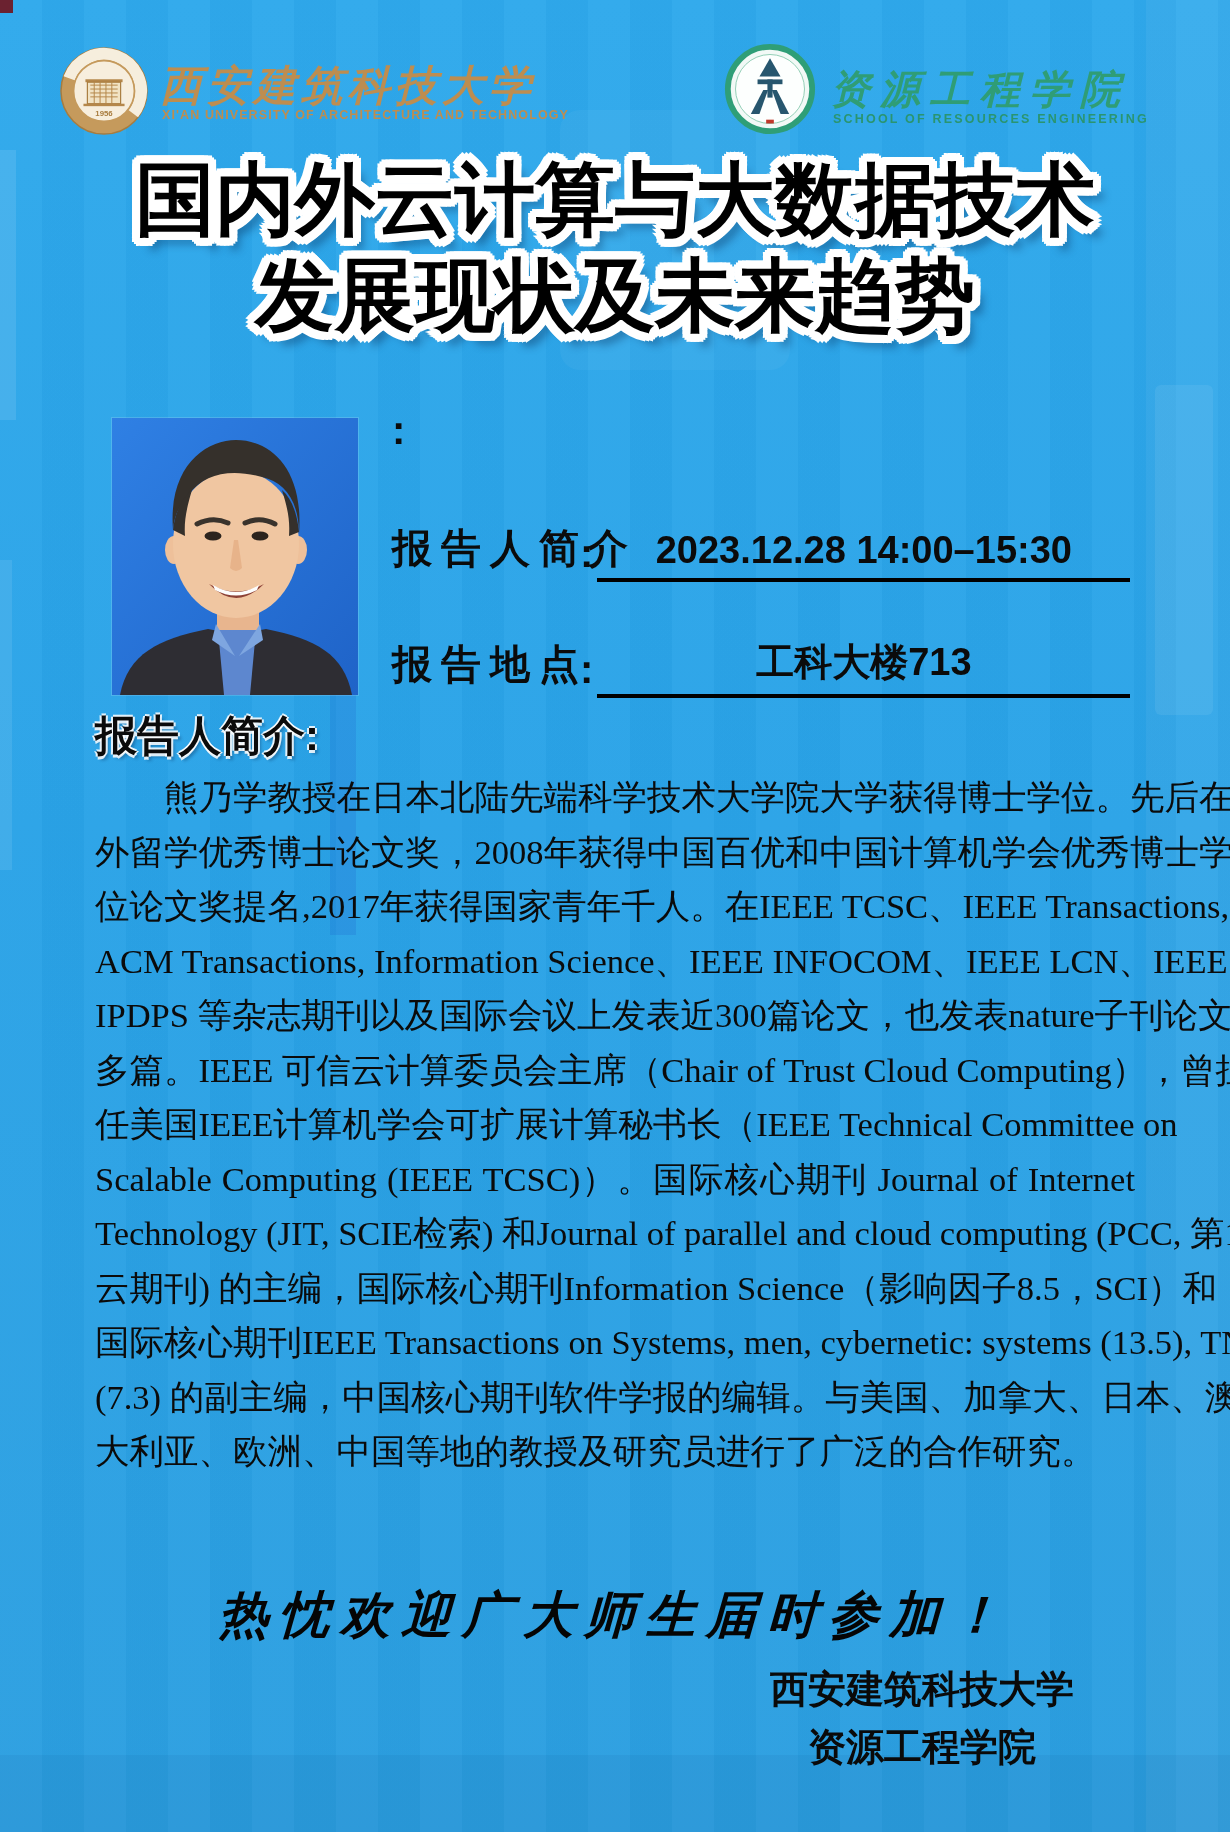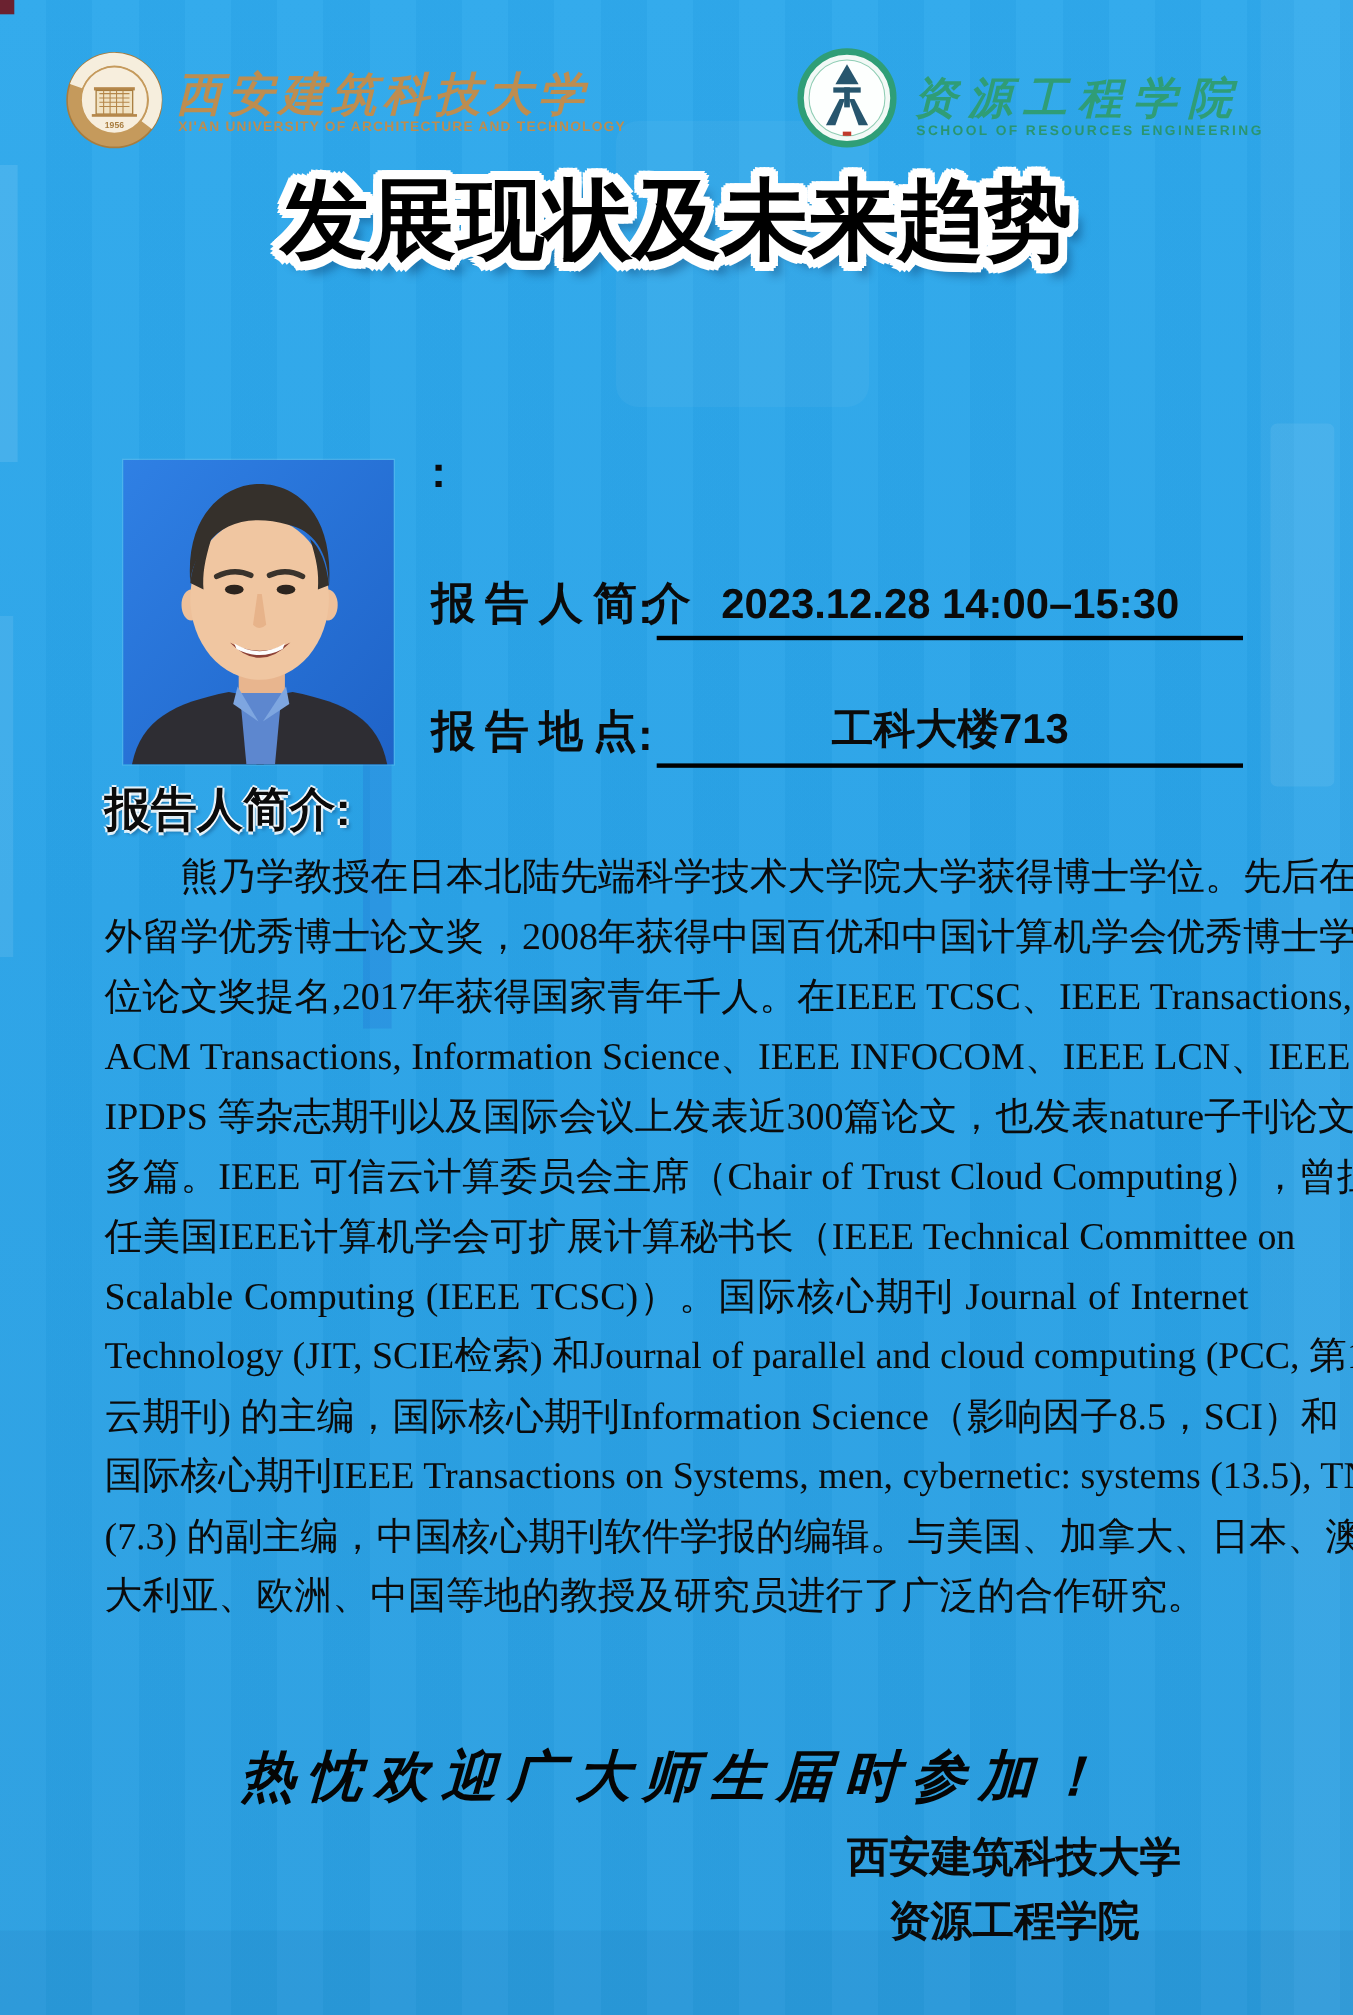--- a/index.html
+++ b/index.html
@@ -107,20 +107,21 @@
     <rect x="35" y="42" width="26" height="5" fill="#27566e"></rect>
     <rect x="45.3" y="42" width="5.4" height="19" fill="#27566e"></rect>
     <polygon points="28,78 41,53 46,53 37,78" fill="#27566e"></polygon>
     <polygon points="68,78 55,53 50,53 59,78" fill="#27566e"></polygon>
     <rect x="44" y="84" width="8" height="4" fill="#c0392b"></rect>
   </svg>
   <div class="sch-cn">资源工程学院</div>
   <div class="sch-en">SCHOOL OF RESOURCES ENGINEERING</div>
 
   <div class="title">
+    <div>国内外云计算与大数据技术</div>
     <div>发展现状及未来趋势</div>
   </div>
 
   <svg class="photo" viewBox="0 0 246 277">
     <defs>
       <linearGradient id="pbg" x1="0" y1="0" x2="1" y2="1">
         <stop offset="0" stop-color="#2f80e4"></stop>
           <stop offset="1" stop-color="#1f63c8"></stop>
       </linearGradient>
     </defs>

